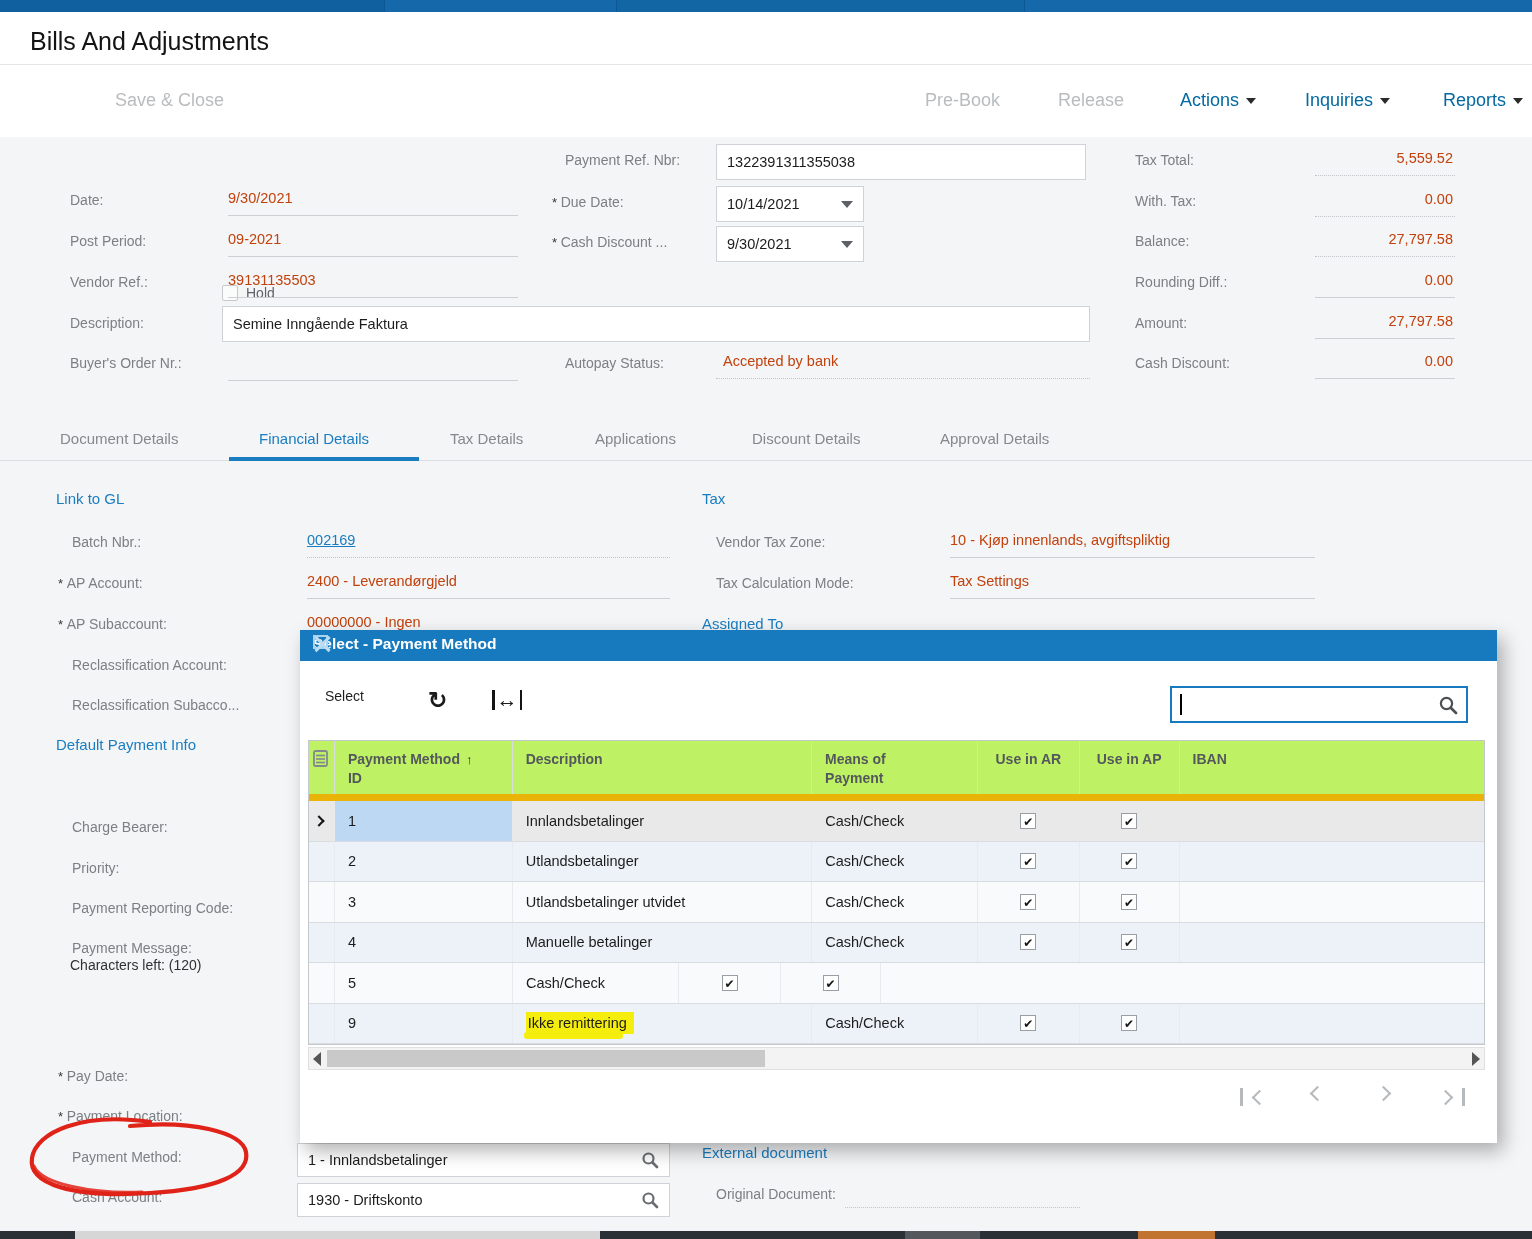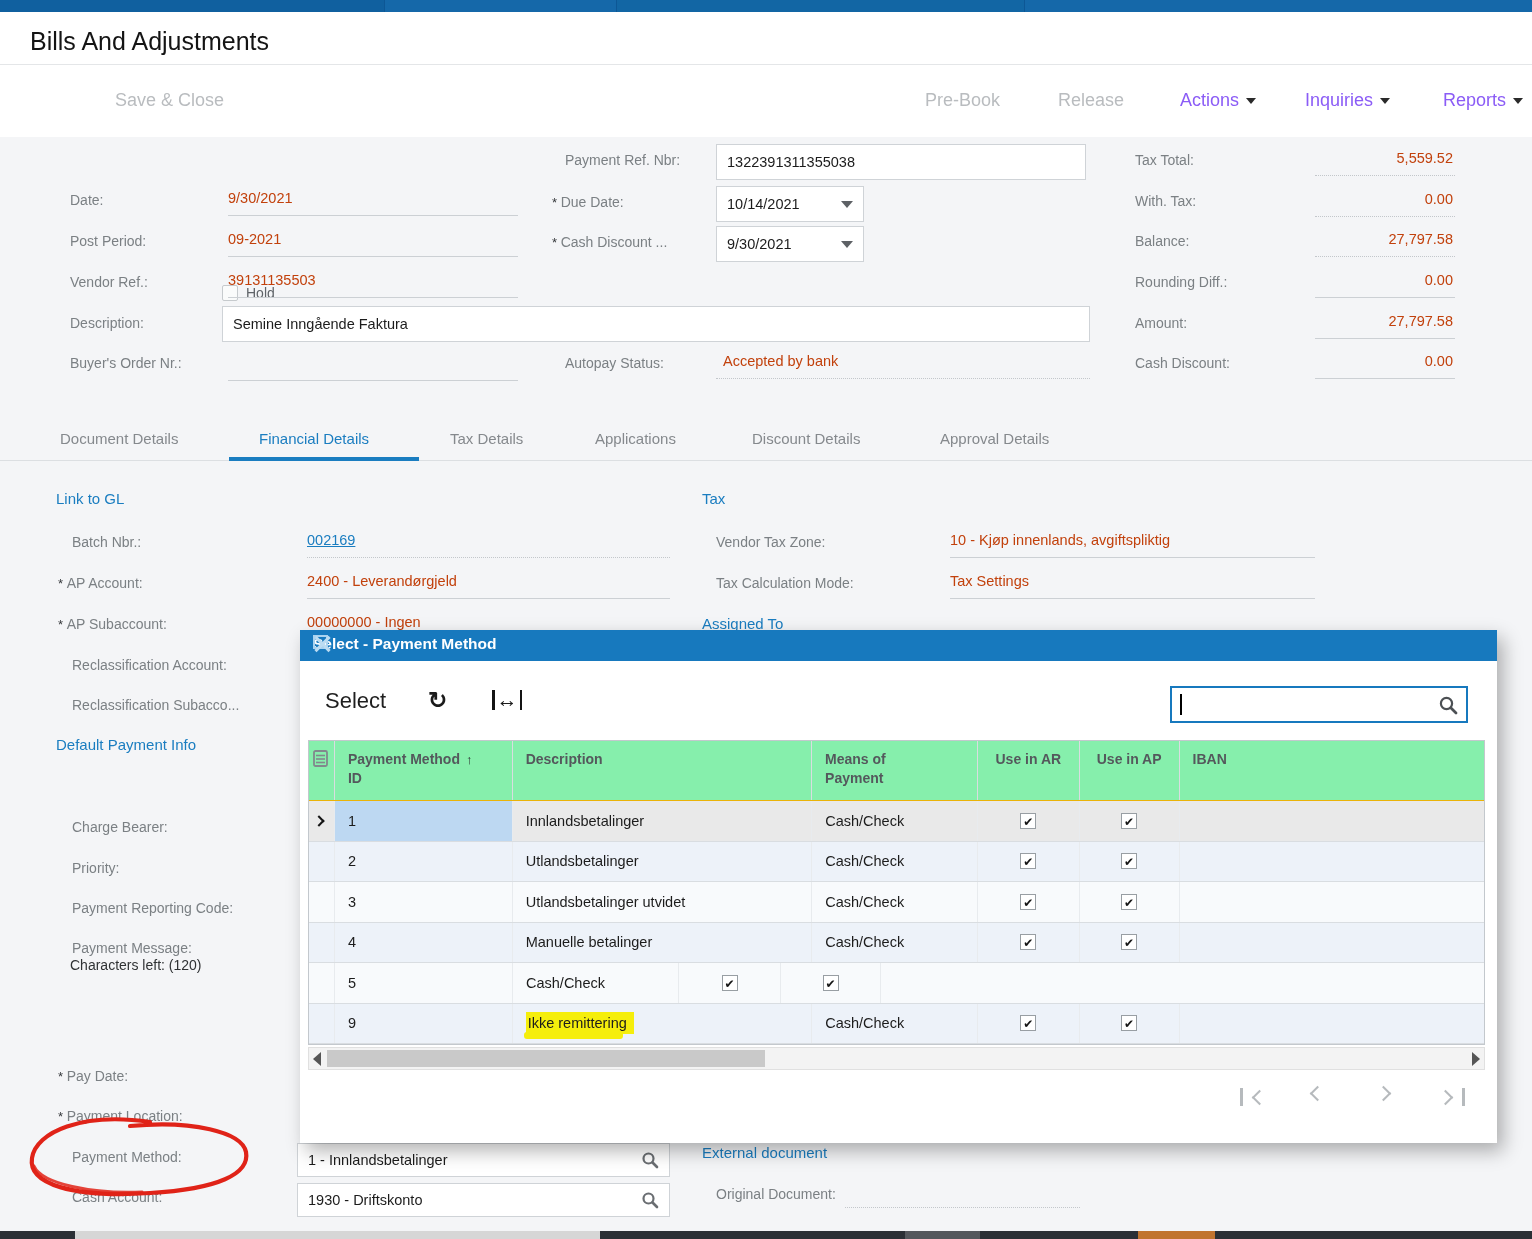--- a/index.html
+++ b/index.html
@@ -21,21 +21,21 @@
 
   
   .topbar { position:absolute; left:0; top:0; width:1532px; height:12px; display:flex; }
   .topbar div { height:100%; border-right:1px solid #0d5795; }
   
   .titlebar { position:absolute; left:0; top:12px; width:1532px; height:53px; background:#fff; border-bottom:1px solid #e4e6e8; }
   .apptitle { position:absolute; left:30px; top:15px; font-size:25px; color:#141414; }
   .toolbar { position:absolute; left:0; top:66px; width:1532px; height:71px; background:#fff; }
   .tbtxt { position:absolute; top:24px; font-size:18px; white-space:nowrap; cursor:default; }
   .disabled { color:#b9bcbf; }
-  .menu { color:#8b5cf6; }
+  .menu { color:#0369a1; }
   .caret-sm { display:inline-block; margin-left:7px; width:0; height:0;
     border-left:5px solid transparent; border-right:5px solid transparent; border-top:6px solid #2a2a2a; vertical-align:middle; }
   .icon { position:absolute; display:flex; align-items:center; justify-content:center; }
   .i-back::before { content:"↩"; font-size:30px; font-weight:bold; color:#141414; }
   .i-undo::before { content:"↶"; font-size:26px; font-weight:bold; color:#141414; }
   .i-plus::before { content:"+"; font-size:34px; font-weight:bold; color:#141414; line-height:26px; }
   .i-refresh::before { content:"↻"; font-size:23px; font-weight:bold; color:#1b1b1b; }
   .i-arrows::before { content:"↔"; font-size:21px; font-weight:bold; color:#1b1b1b; }
   .sort-arrow { font-weight:bold; color:#2c2f32; font-size:13px; margin-left:6px; }
   .chev { display:inline-block; width:11px; height:11px; border-style:solid; border-width:3px 3px 0 0; border-color:#141414; }
@@ -60,27 +60,27 @@
 
   
   .modal { position:absolute; left:300px; top:630px; width:1197px; height:513px; background:#fff;
     box-shadow:6px 8px 18px rgba(0,0,0,0.30); z-index:40; }
   .mtitle { position:absolute; left:0; top:0; width:100%; height:31px; background:#1779be; }
   .mtitle span { position:absolute; left:13px; top:5px; color:#fff; font-size:15.5px; font-weight:bold; }
   .wmax { position:absolute; right:46px; top:8px; width:15px; height:14px; border:2px solid #a9d2ef; }
   .wclose { position:absolute; right:16px; top:6px; width:18px; height:18px; }
   .wclose::before,.wclose::after { content:""; position:absolute; left:8px; top:-1px; width:3px; height:20px; background:#bcdcf2; }
   .wclose::before { transform:rotate(45deg); } .wclose::after { transform:rotate(-45deg); }
-  .msel { position:absolute; left:25px; top:58px; font-size:22px; color:#1f1f1f; }
+  .msel { position:absolute; left:25px; top:58px; font-size:14px; color:#1f1f1f; }
   .msearch { position:absolute; left:870px; top:56px; width:298px; height:37px; background:#fff;
     border:2px solid #1779be; display:flex; align-items:center; padding:0 8px; }
   .cursorbar { width:1.5px; height:21px; background:#000; }
 
   .mtable { position:absolute; left:8px; top:110px; width:1177px; border:1px solid #c3c8cd; background:#fff; }
-  .thead { display:flex; height:60px; background:#86efac; border-bottom:1px solid #eab308; }
+  .thead { display:flex; height:60px; background:#bef264; border-bottom:7px solid #eab308; }
   .th { font-size:14px; font-weight:bold; color:#54585c; padding:9px 0 0 13px; border-right:1px solid #d9dde0; line-height:19px; }
   .trow { display:flex; height:40.5px; border-bottom:1px solid #d9dde1; background:#fff; }
   .trow.alt { background:#edf2f9; } .trow.alt2 { background:#f8fafc; }
   .trow.sel { background:#e9e9e9; }
   .tc { font-size:14.5px; color:#1c1c1c; display:flex; align-items:center; padding-left:13px; border-right:1px solid #e8ebee; overflow:hidden; white-space:nowrap; }
   .c0 { width:26px; padding-left:6px; } .c1 { width:178px; } .c2 { width:300px; }
   .c3 { width:166px; } .c4 { width:102px; justify-content:center; padding-left:0; }
   .c5 { width:100px; justify-content:center; padding-left:0; } .c6 { width:305px; border-right:none; }
   .sel .c1 { background:#bdd8f2; }
   .rowarr { display:inline-block; width:8px; height:8px; border-style:solid; border-width:2.5px 2.5px 0 0; border-color:#141414; transform:rotate(45deg); }

